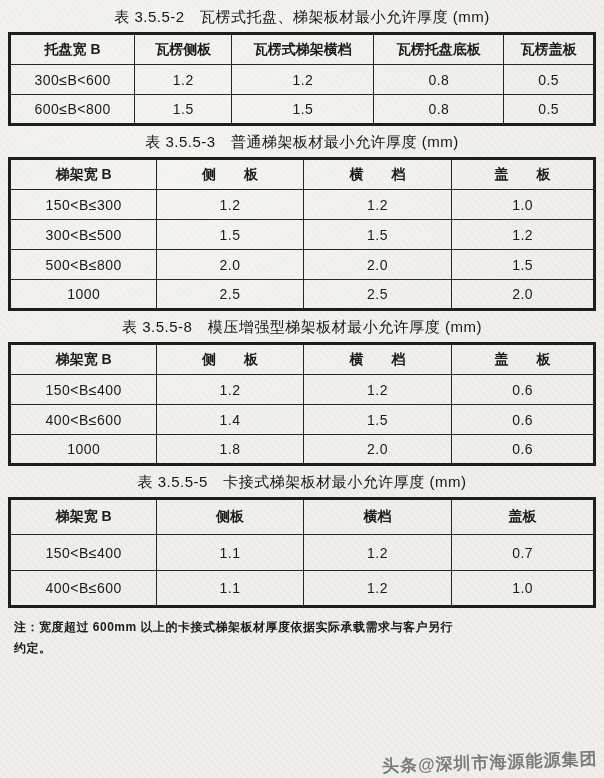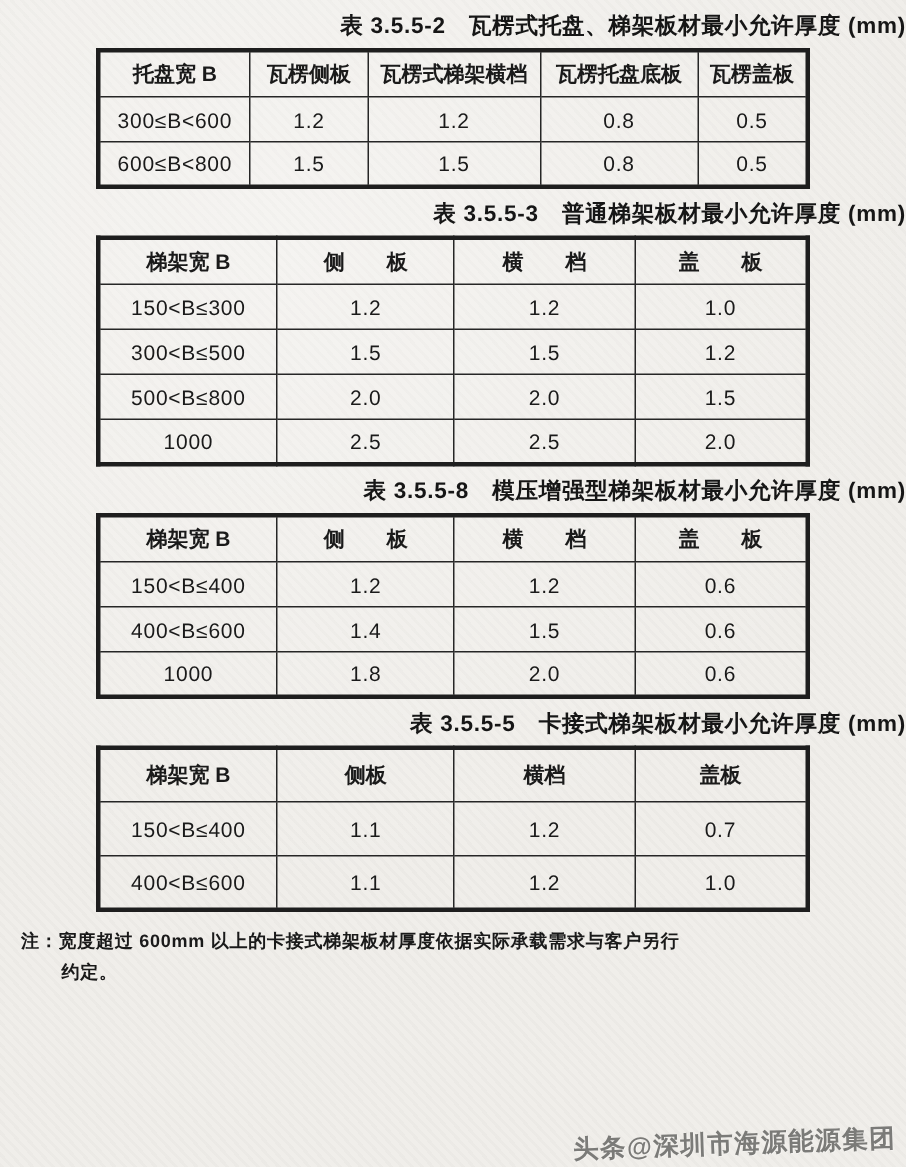--- a/index.html
+++ b/index.html
@@ -11,30 +11,30 @@
     background: #f0eeea;
     background-image:
       radial-gradient(circle at 30% 20%, rgba(255,255,255,.35), rgba(255,255,255,0) 60%),
       repeating-linear-gradient(47deg, rgba(120,120,115,.035) 0 2px, rgba(0,0,0,0) 2px 5px);
     position: relative;
     overflow: hidden;
     font-family: "Liberation Sans", "DejaVu Sans", sans-serif;
     color: #1b1b1b;
   }
   .section-title {
-    text-align: right;
-    font-weight: bold;
+    text-align: center;
+    font-weight: normal;
     font-size: 15px;
     letter-spacing: 0.5px;
     padding: 7px 0 5px;
     color: #161616;
   }
   .section-title.first { padding-top: 8px; }
   table.grid {
-    width: 476px;
+    width: 588px;
     margin: 0 auto;
     border-collapse: collapse;
     table-layout: fixed;
     border: 3px solid #1e1e1e;
   }
   table.grid th, table.grid td {
     border: 1.6px solid #262626;
     text-align: center;
     vertical-align: middle;
     font-size: 14px;
@@ -46,21 +46,21 @@
   table.grid.tall th { height: 36px; }
   table.grid.tall td { height: 36px; }
   .note {
     margin: 9px 14px 0;
     font-size: 12px;
     font-weight: bold;
     line-height: 21px;
     color: #1a1a1a;
     letter-spacing: 0.5px;
   }
-  .note .note-line2 { margin-left: 27px; }
+  .note .note-line2 { }
   .watermark {
     position: absolute;
     right: 6px;
     bottom: 4px;
     font-size: 17px;
     font-weight: bold;
     color: rgba(92, 92, 90, 0.8);
     letter-spacing: 1px;
     transform: rotate(-2deg);
     text-shadow: 0.5px 0.5px 0 rgba(255,255,255,0.4);

